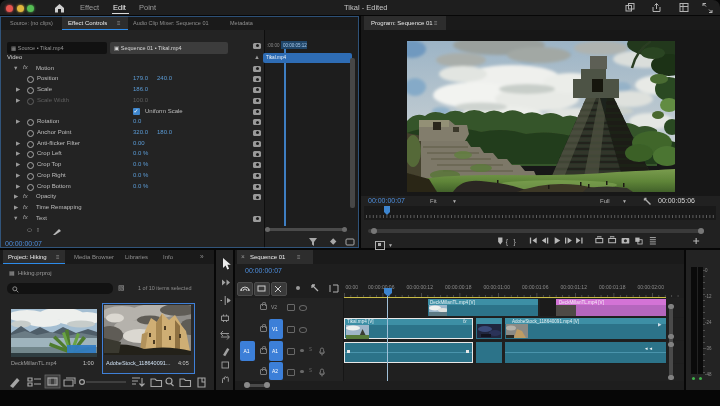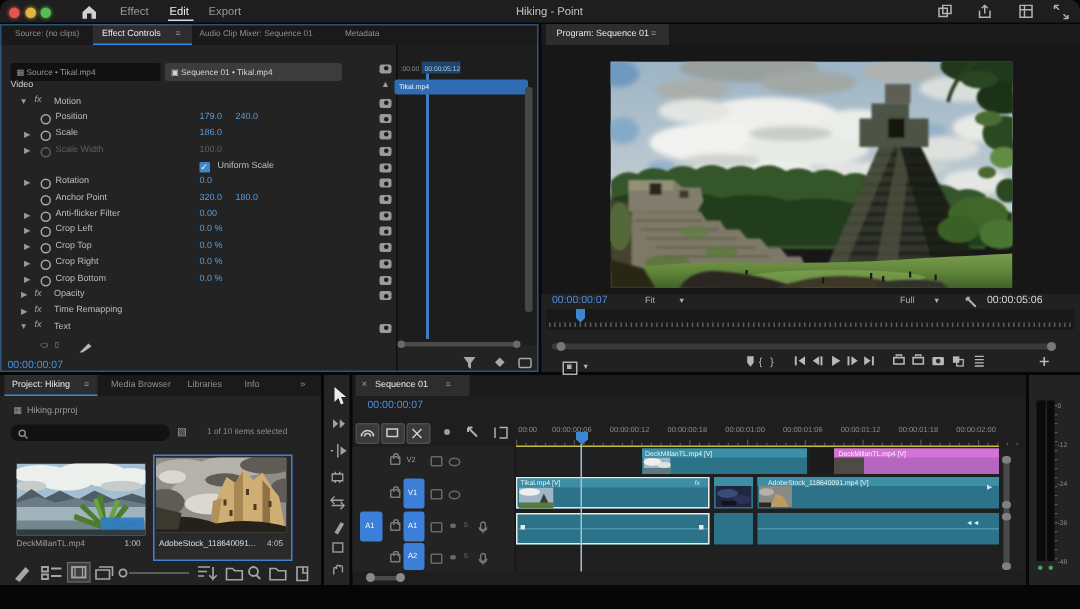--- a/index.html
+++ b/index.html
@@ -16,22 +16,22 @@
 <div class="abs" style="left:6px;top:4.5px;width:7px;height:7px;border-radius:50%;background:#e5554f;box-shadow:0 0 2px 1px rgba(229,85,79,0.45);"></div>
 <div class="abs" style="left:16.5px;top:4.5px;width:7px;height:7px;border-radius:50%;background:#e0b63e;box-shadow:0 0 2px 1px rgba(224,182,62,0.45);"></div>
 <div class="abs" style="left:27px;top:4.5px;width:7px;height:7px;border-radius:50%;background:#55bd54;box-shadow:0 0 2px 1px rgba(85,189,84,0.45);"></div>
 
 <svg class="abs" style="left:54px;top:3px;" width="11" height="10" viewBox="0 0 11 10">
   <path d="M1 5 L5.5 1 L10 5 L10 9.5 L7 9.5 L7 6 L4 6 L4 9.5 L1 9.5 Z" fill="#cfcfcf"></path>
 </svg>
 <div class="txt" style="left:80px;top:3px;font-size:7.5px;color:#9b9b9b;">Effect</div>
 <div class="txt" style="left:113px;top:3px;font-size:7.5px;color:#f0f0f0;">Edit</div>
 <div class="abs" style="left:112px;top:12.5px;width:17px;height:1.5px;background:#dadada;"></div>
-<div class="txt" style="left:139px;top:3px;font-size:7.5px;color:#9b9b9b;">Export</div>
-<div class="txt" style="left:344px;top:3px;font-size:7.5px;color:#c4c4c4;">Hiking - Point</div>
+<div class="txt" style="left:139px;top:3px;font-size:7.5px;color:#9b9b9b;">Point</div>
+<div class="txt" style="left:344px;top:3px;font-size:7.5px;color:#c4c4c4;">Tikal - Edited</div>
 
 <svg class="abs" style="left:625px;top:3px;" width="90" height="10" viewBox="0 0 90 10">
   <g fill="none" stroke="#b2b2b2" stroke-width="1">
     <rect x="1" y="2.5" width="5.5" height="5.5"></rect>
     <rect x="3.5" y="0.5" width="5.5" height="5.5"></rect>
     <path d="M28 4 v4.5 h7 v-4.5 M31.5 6 v-5.5 M29.5 2.5 l2-2 l2 2"></path>
     <rect x="55" y="0.5" width="8" height="8"></rect>
     <path d="M58 0.5 v8 M55 3.5 h8"></path>
     <path d="M81 3.5 l-3-3 M84 6.5 l3 3 M78 0.5 h3 M78 0.5 v2.5 M87 9.5 h-3 M87 9.5 v-2.5"></path>
   </g>

